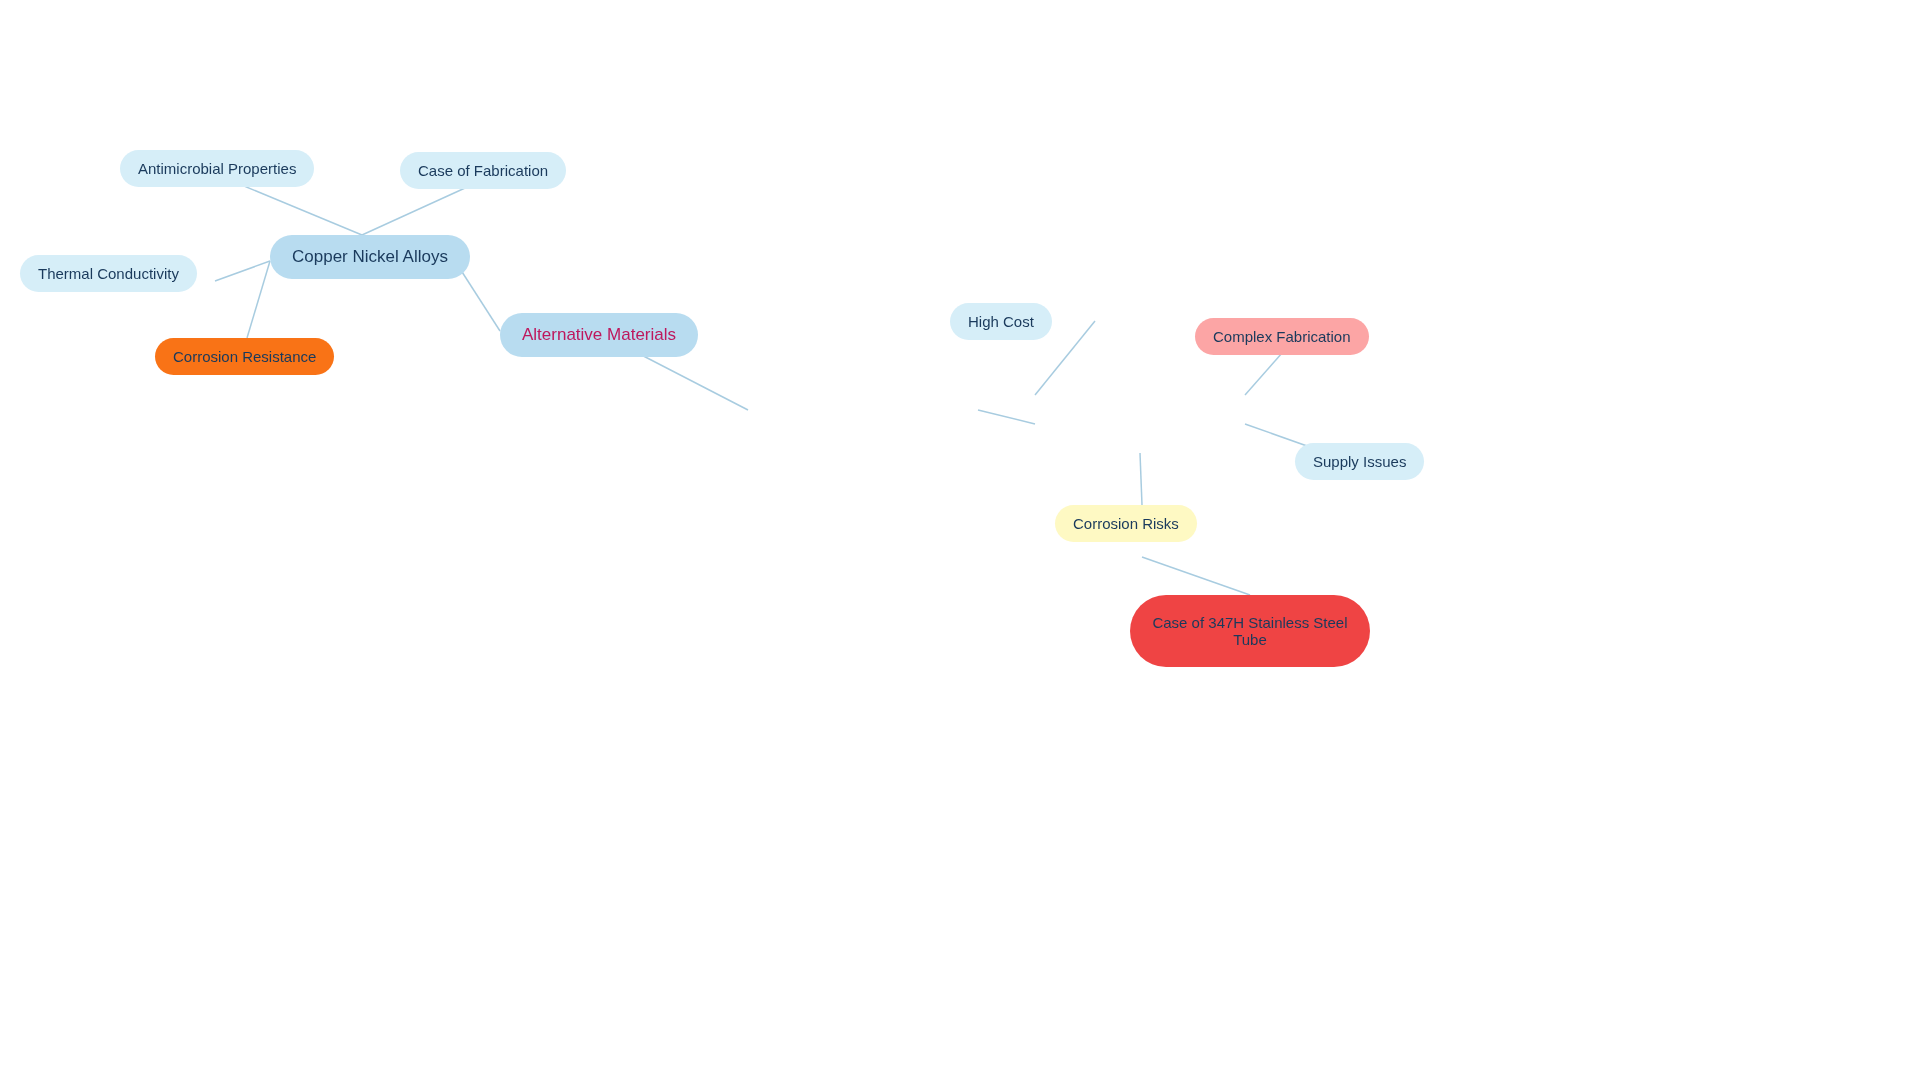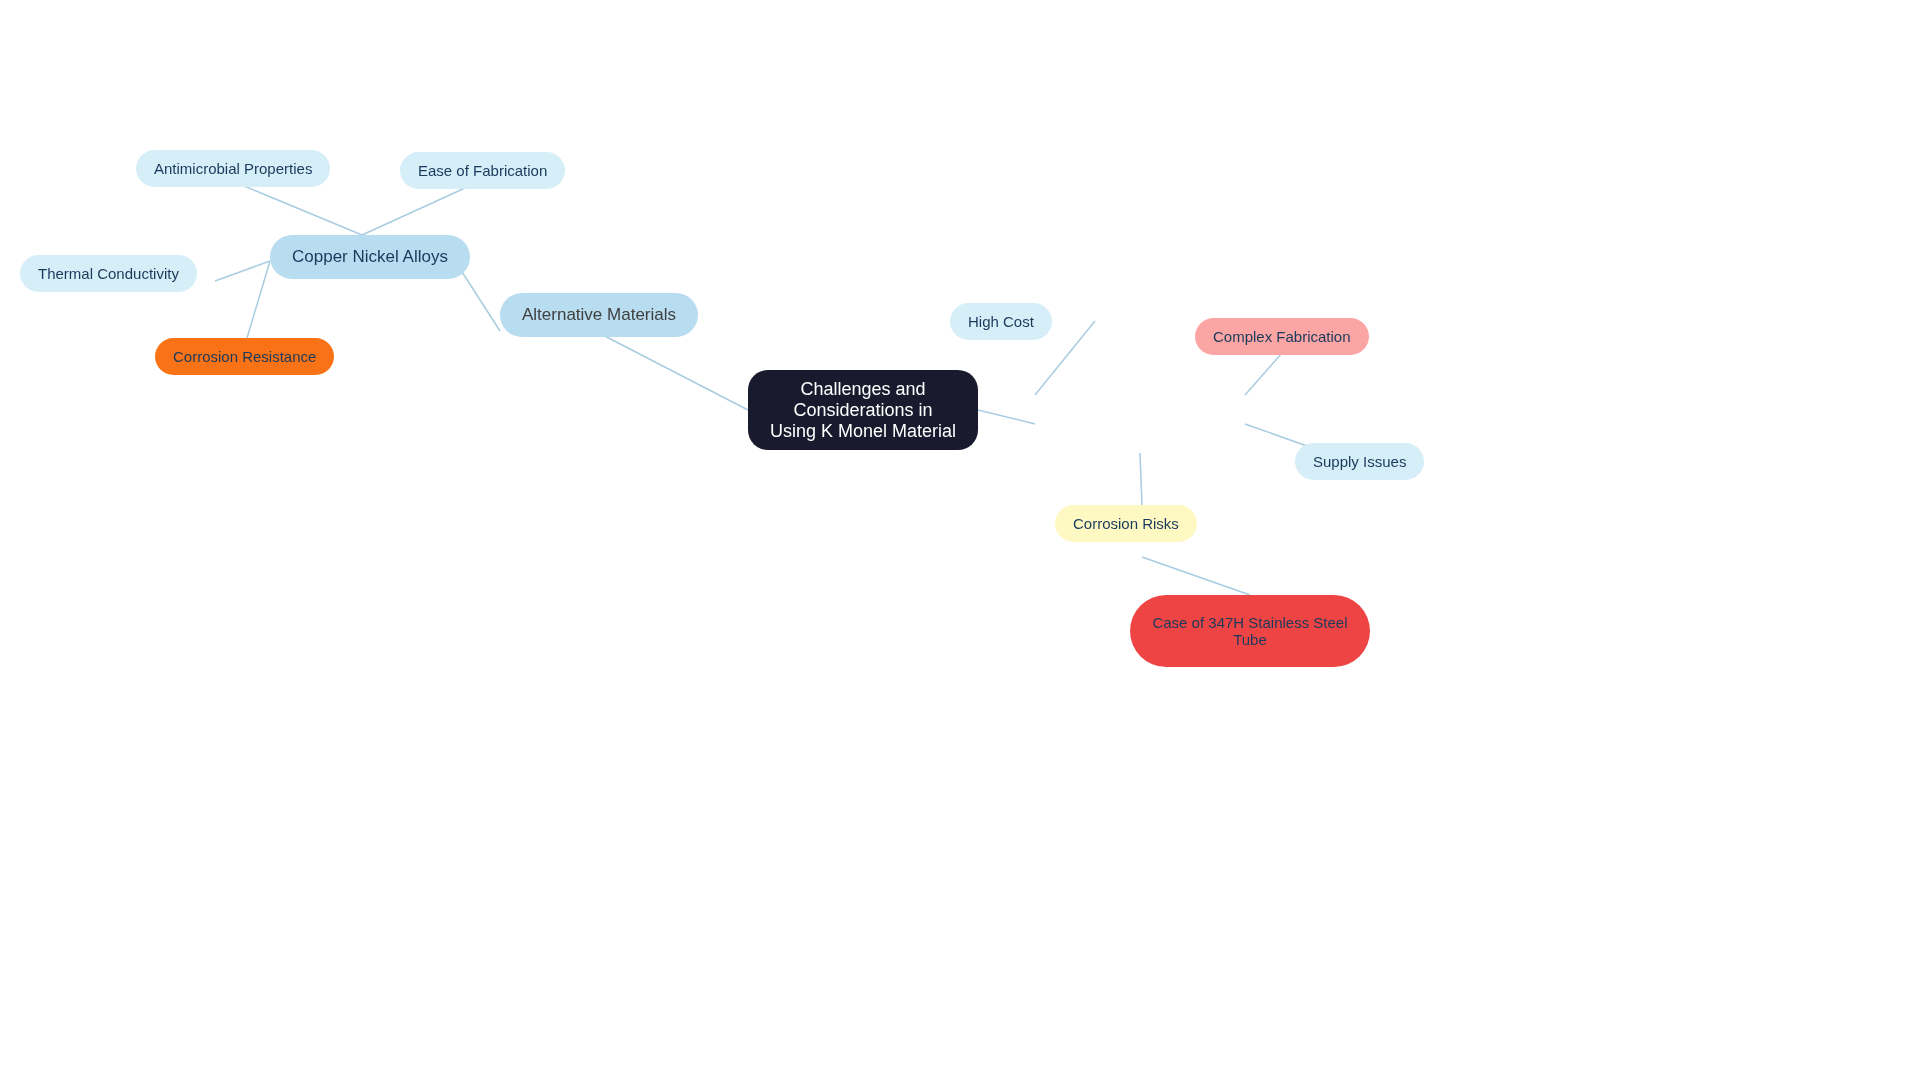--- a/index.html
+++ b/index.html
@@ -84,30 +84,28 @@
 
     <line x1="1245" y1="395" x2="1290" y2="344" stroke="#a8cce0" stroke-width="1.5"></line>
 
     <line x1="1245" y1="424" x2="1372" y2="469" stroke="#a8cce0" stroke-width="1.5"></line>
 
     <line x1="1140" y1="453" x2="1142" y2="505" stroke="#a8cce0" stroke-width="1.5"></line>
 
     <line x1="1142" y1="557" x2="1250" y2="595" stroke="#a8cce0" stroke-width="1.5"></line>
   </svg>
 
-  <div class="node node-center" style="left: 748px; top: 370px; width: 230px; height: 80px; background: rgb(26, 26, 46); color: rgb(255, 255, 255);">Challenges and Considerations
-in Using K Monel Material</div>
 
-  <div class="node node-primary" style="left: 500px; top: 293px; background: rgb(184, 220, 240); color: #404040;">Alternative Materials</div>
+  <div class="node node-primary" style="left: 500px; top: 313px; background: rgb(184, 220, 240); color: #be185d;">Alternative Materials</div>
 
   <div class="node node-primary" style="left: 270px; top: 235px; background: rgb(184, 220, 240); color: rgb(26, 58, 92);">Copper Nickel Alloys</div>
 
-  <div class="node node-secondary" style="left: 136px; top: 150px; background: rgb(214, 238, 248); color: rgb(26, 58, 92);">Antimicrobial Properties</div>
+  <div class="node node-secondary" style="left: 120px; top: 150px; background: rgb(214, 238, 248); color: rgb(26, 58, 92);">Antimicrobial Properties</div>
 
-  <div class="node node-secondary" style="left: 400px; top: 152px; background: rgb(214, 238, 248); color: rgb(26, 58, 92);">Ease of Fabrication</div>
+  <div class="node node-secondary" style="left: 400px; top: 152px; background: rgb(214, 238, 248); color: rgb(26, 58, 92);">Case of Fabrication</div>
 
   <div class="node node-secondary" style="left: 20px; top: 255px; background: rgb(214, 238, 248); color: rgb(26, 58, 92);">Thermal Conductivity</div>
 
   <div class="node node-secondary" style="left: 155px; top: 338px; background: #f97316; color: rgb(26, 58, 92);">Corrosion Resistance</div>
 
 
   <div class="node node-secondary" style="left: 950px; top: 295px; background: rgb(214, 238, 248); color: rgb(26, 58, 92); margin-top: 8px;">High Cost</div>
 
   <div class="node node-secondary" style="left: 1195px; top: 318px; background: #fca5a5; color: rgb(26, 58, 92);">Complex Fabrication</div>
 

